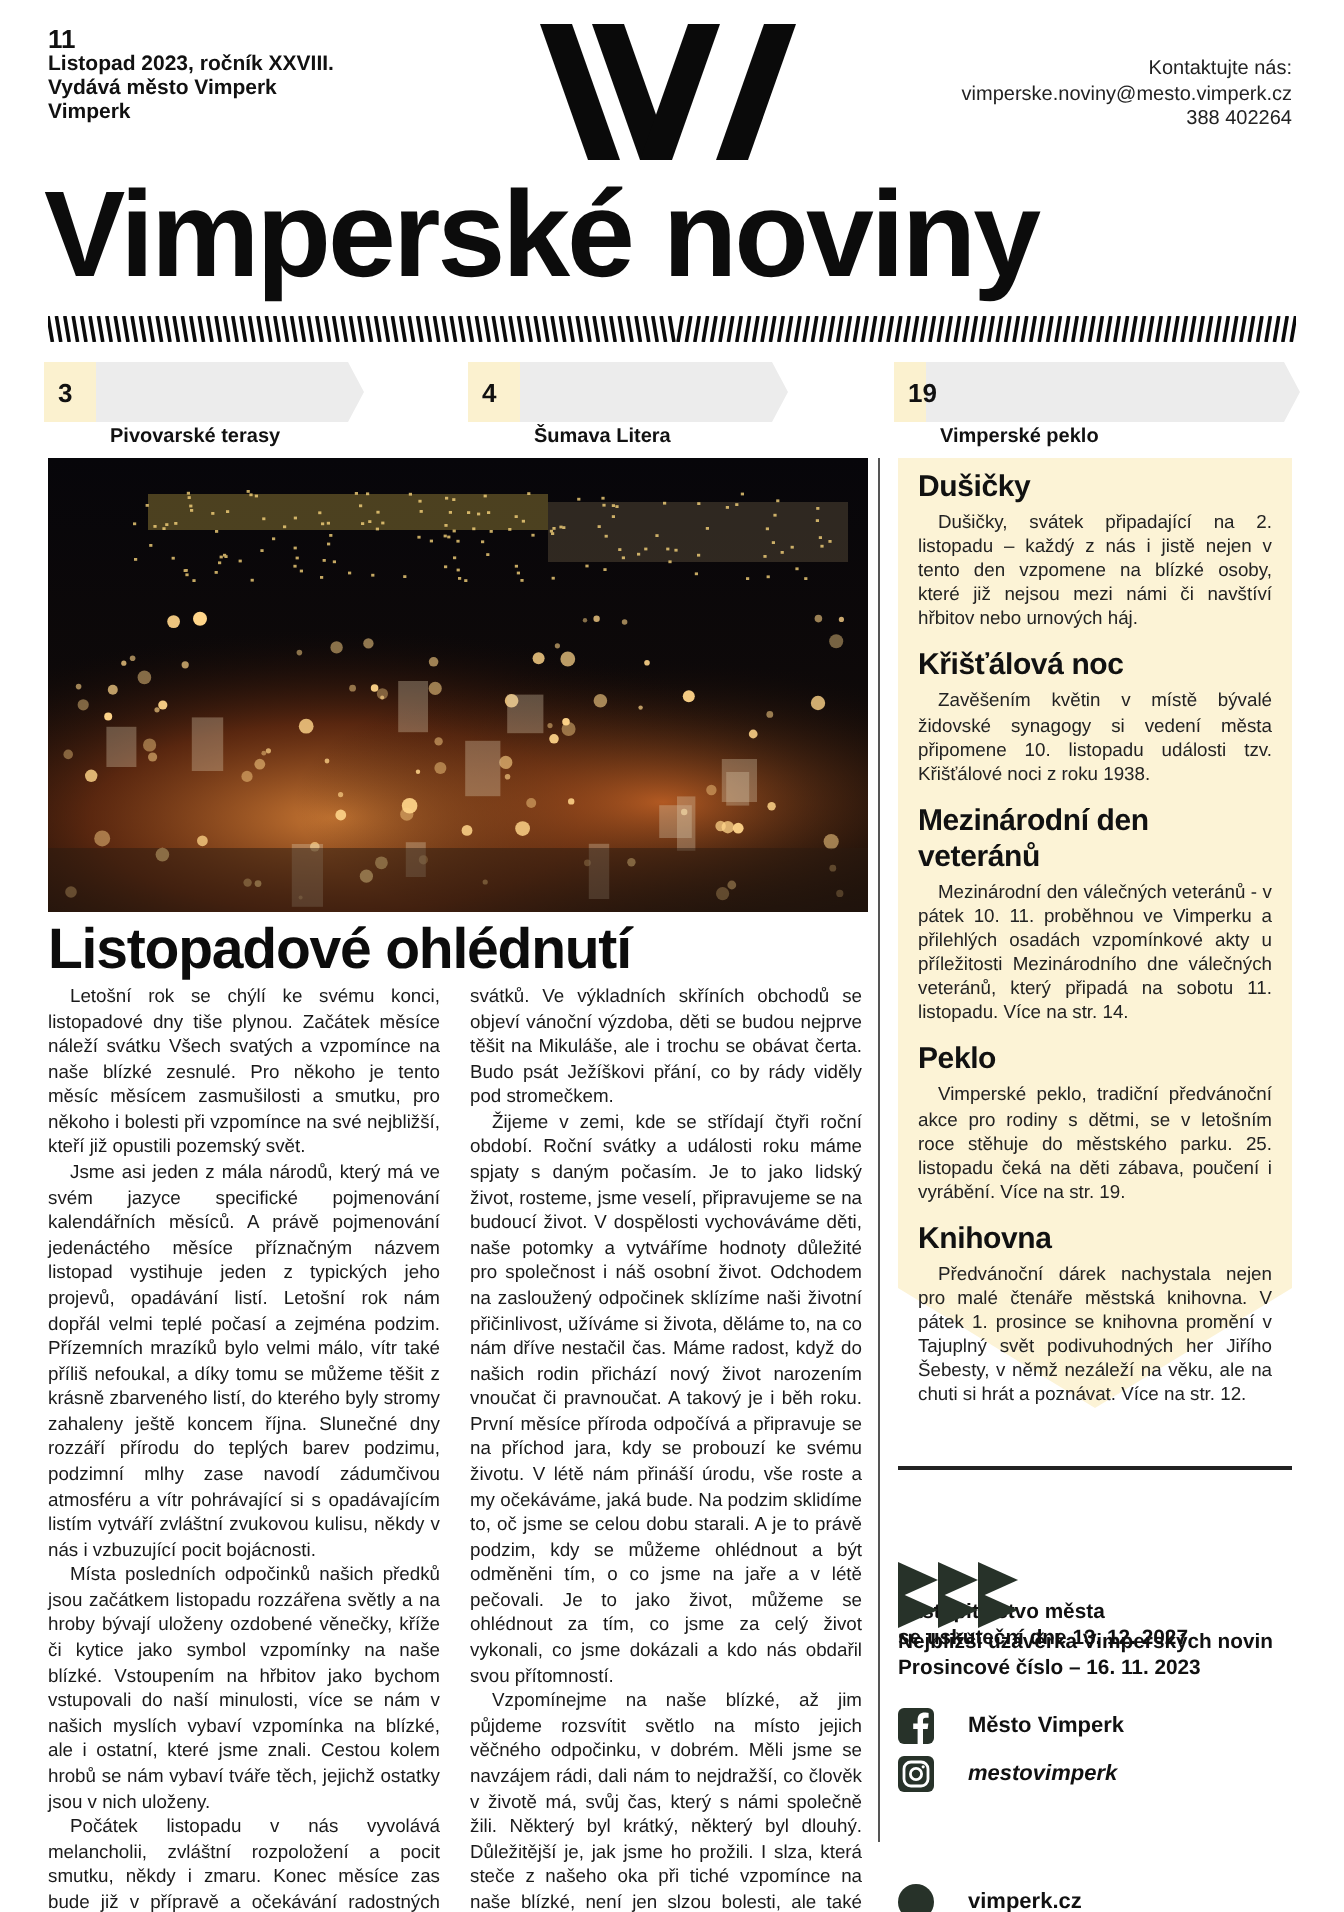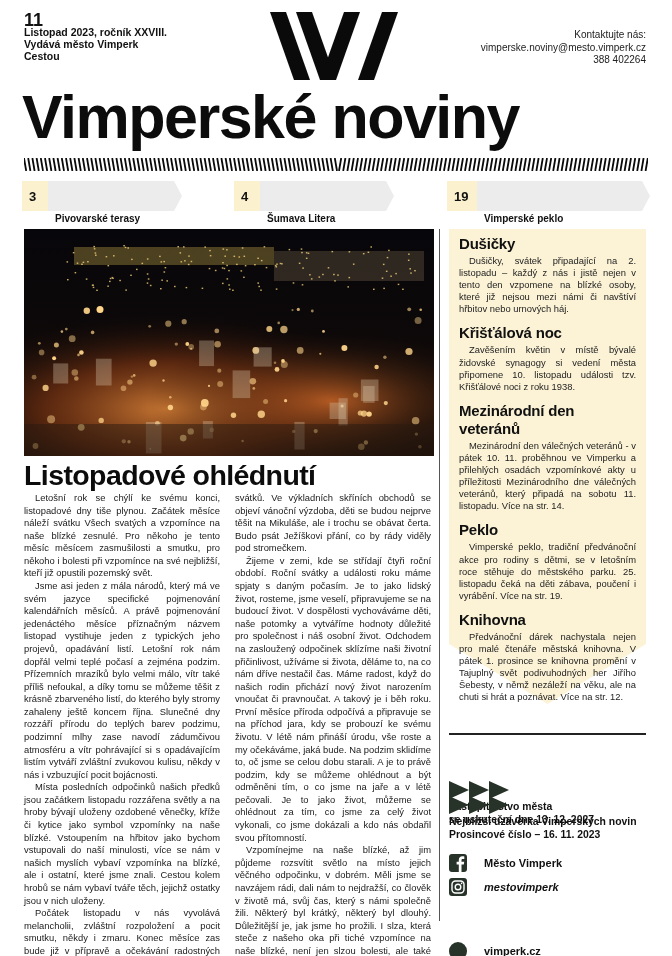--- a/index.html
+++ b/index.html
@@ -1,21 +1,21 @@
 <!DOCTYPE html>
 <html><head>
 <meta charset="utf-8">
 <style>
   * { box-sizing: border-box; margin: 0; padding: 0; }
   html, body { width: 672px; height: 956px; background: #ffffff; overflow: hidden; }
   body { position: relative; font-family: "Liberation Sans", sans-serif; color: #111; }
 
   
   .meta-left { position: absolute; left: 24px; top: 14px; font-size: 10.5px; line-height: 12px; font-weight: bold; color: #111; }
-  .meta-left .issue { font-size: 18px; }
+  .meta-left .issue { font-size: 13px; }
   .contact { position: absolute; right: 26px; top: 29px; text-align: right; font-size: 10px; line-height: 12.5px; color: #222; }
   .logo { position: absolute; left: 270px; top: 12px; width: 130px; height: 70px; }
   .masthead { position: absolute; left: 22px; top: 86px; font-size: 61px; font-weight: bold; letter-spacing: -1.5px; line-height: 62px; color: #0c0c0c; }
   .hatch { position: absolute; left: 24px; top: 158px; width: 624px; height: 13px; }
 
   
   .tabs { position: absolute; left: 22px; top: 181px; width: 628px; height: 30px; }
   .tab { position: absolute; top: 0; height: 30px; width: 160px; display: flex; align-items: center; }
   .tab .bg { position: absolute; inset: 0; }
   .tab .num { position: relative; width: 26px; height: 30px; background: #fbf1cf; font-weight: bold; font-size: 13px; display: flex; align-items: center; padding-left: 7px; z-index: 1; }
@@ -56,21 +56,21 @@
   .social2 { top: 877px; font-style: italic; }
   .social3 { top: 901px; margin-top: 40px; }
 </style>
 </head>
 <body>
 
 <div class="meta-left">
   <div class="issue">11</div>
   <div>Listopad 2023, ročník XXVIII.</div>
   <div>Vydává město Vimperk</div>
-  <div>Cestou</div>
+  <div>Vimperk</div>
 </div>
 
 <svg class="logo" viewBox="0 0 130 70">
   <polygon points="0,0 16,0 40,68 24,68" fill="#0a0a0a"></polygon>
   <polygon points="26,0 42,0 66,68 50,68" fill="#0a0a0a"></polygon>
   <polygon points="74,0 90,0 66,68 50,68" fill="#0a0a0a"></polygon>
   <polygon points="112,0 128,0 104,68 88,68" fill="#0a0a0a"></polygon>
 </svg>
 
 <div class="contact">
@@ -245,21 +245,21 @@
     <svg class="bg" width="160" height="30" viewBox="0 0 160 30">
         <polygon points="0,0 152,0 160,15 152,30 0,30" fill="#ececec"></polygon>
       </svg>
     <span class="num">4</span>
     <span class="label">Šumava Litera</span>
   </div>
   <div class="tab" style="left:425px">
     <svg class="bg" width="203" height="30" viewBox="0 0 203 30" style="width:203px">
         <polygon points="0,0 195,0 203,15 195,30 0,30" fill="#ececec"></polygon>
       </svg>
-    <span class="num" style="width:30px">19</span>
+    <span class="num" style="width:16px">19</span>
     <span class="label">Vimperské peklo</span>
   </div>
 </div>
 
 <div class="photo">
   <svg width="410" height="227" viewBox="0 0 410 227">
     <defs>
       <radialGradient id="glow1" cx="0.35" cy="0.7" r="0.6">
         <stop offset="0" stop-color="#e88a3a" stop-opacity="0.85"></stop>
         <stop offset="0.5" stop-color="#8a3a14" stop-opacity="0.6"></stop>

